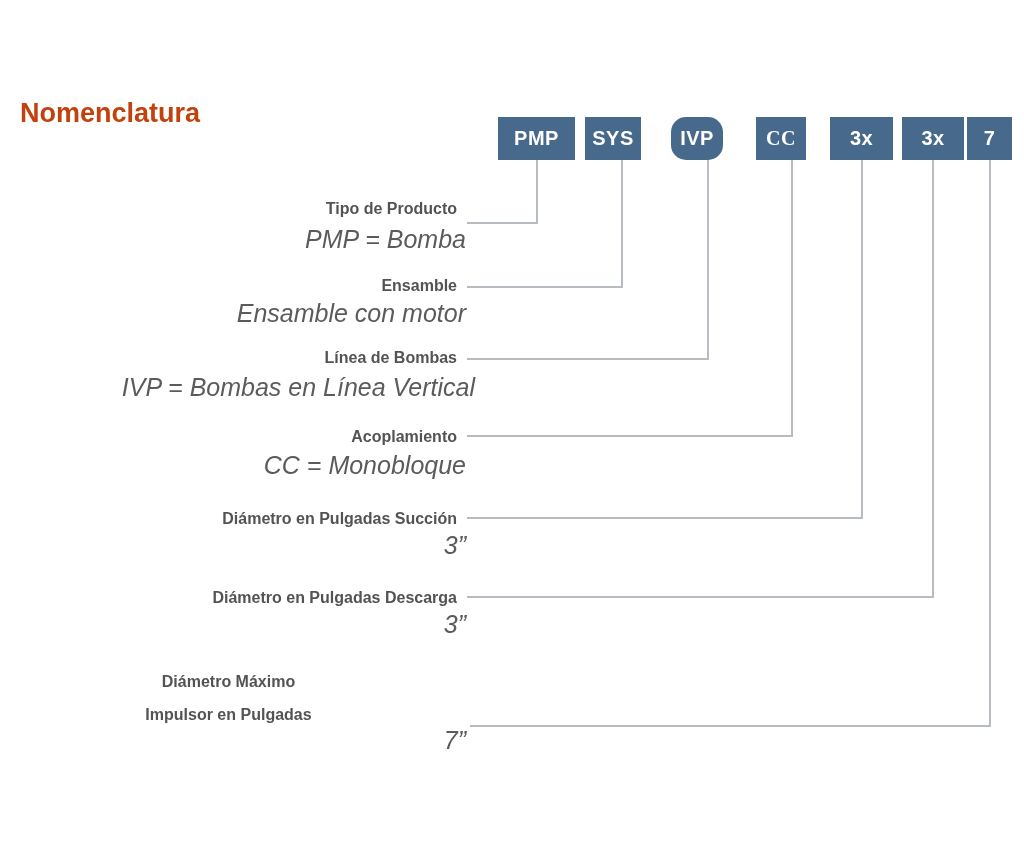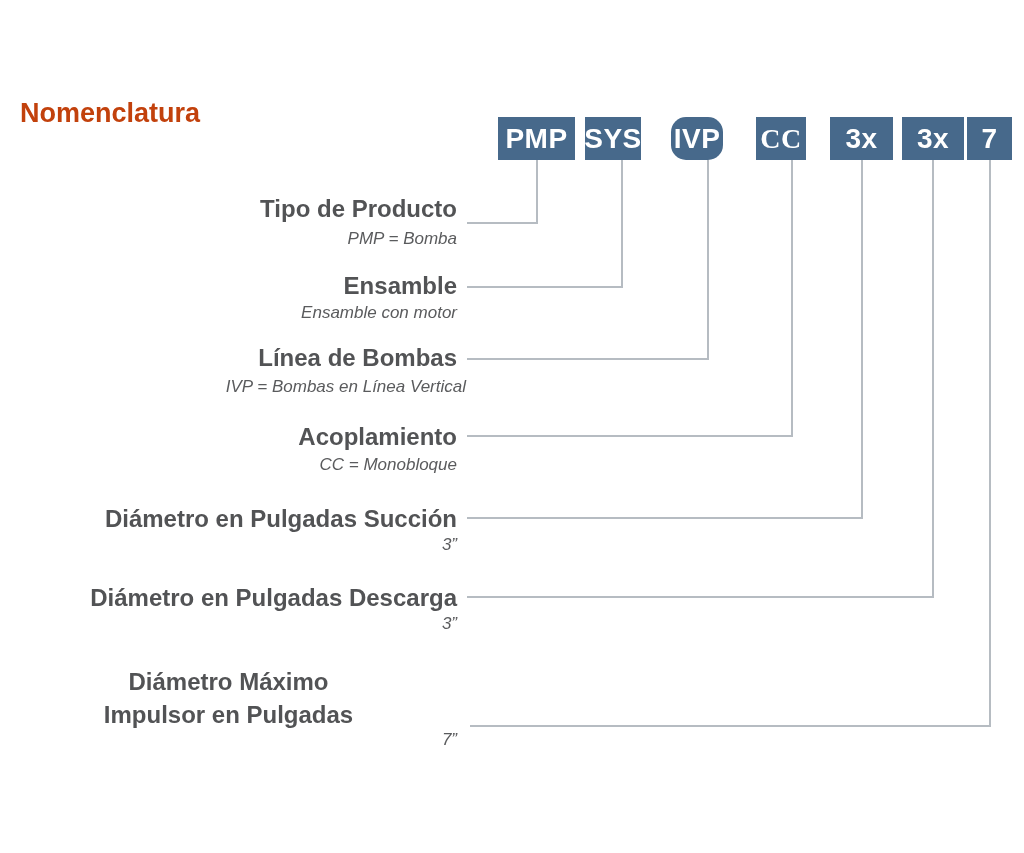--- a/index.html
+++ b/index.html
@@ -24,53 +24,53 @@
     color: #c2410c;
   }
   
   .code-box {
     position: absolute;
     top: 117px;
     height: 43px;
     background: #47698b;
     color: #ffffff;
     font-weight: bold;
-    font-size: 28px;
+    font-size: 20px;
     display: flex;
     align-items: center;
     justify-content: center;
     letter-spacing: 0.5px;
   }
   
   .conn-h, .conn-v {
     position: absolute;
     background: #b6bcc2;
   }
   .conn-h { height: 2px; }
   .conn-v { width: 2px; }
   
   .label-row {
     position: absolute;
     left: 0;
     width: 457px;
     text-align: right;
   }
   .label-bold {
-    font-size: 24px;
+    font-size: 16px;
     font-weight: bold;
     color: #525355;
     line-height: 32px;
     white-space: pre-line;
   }
   .label-value {
     position: absolute;
-    left: 0;
+    left: 9px;
     width: 457px;
     text-align: right;
-    font-size: 17px;
+    font-size: 25px;
     font-style: italic;
     color: #5a5b5d;
     line-height: 24px;
   }
 </style>
 </head>
 <body>
 
 <div class="canvas">
 

